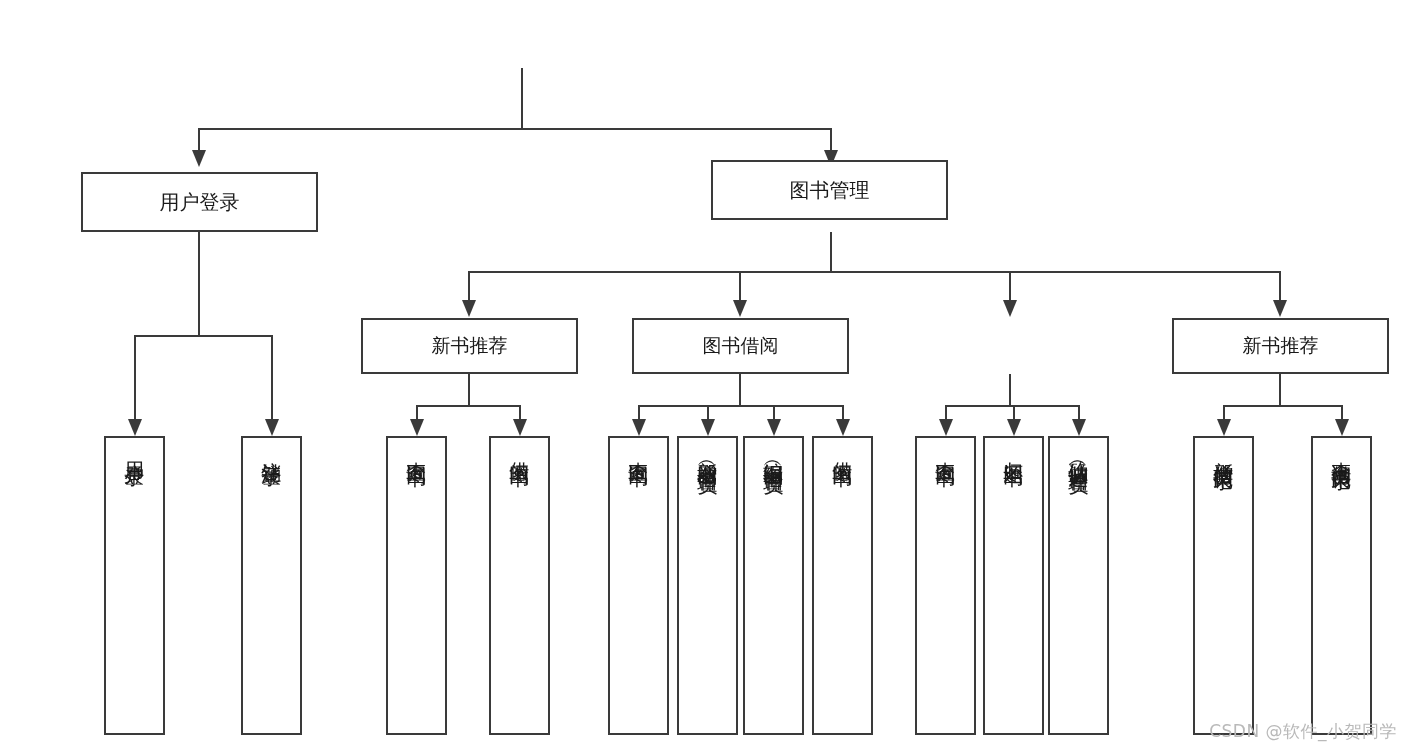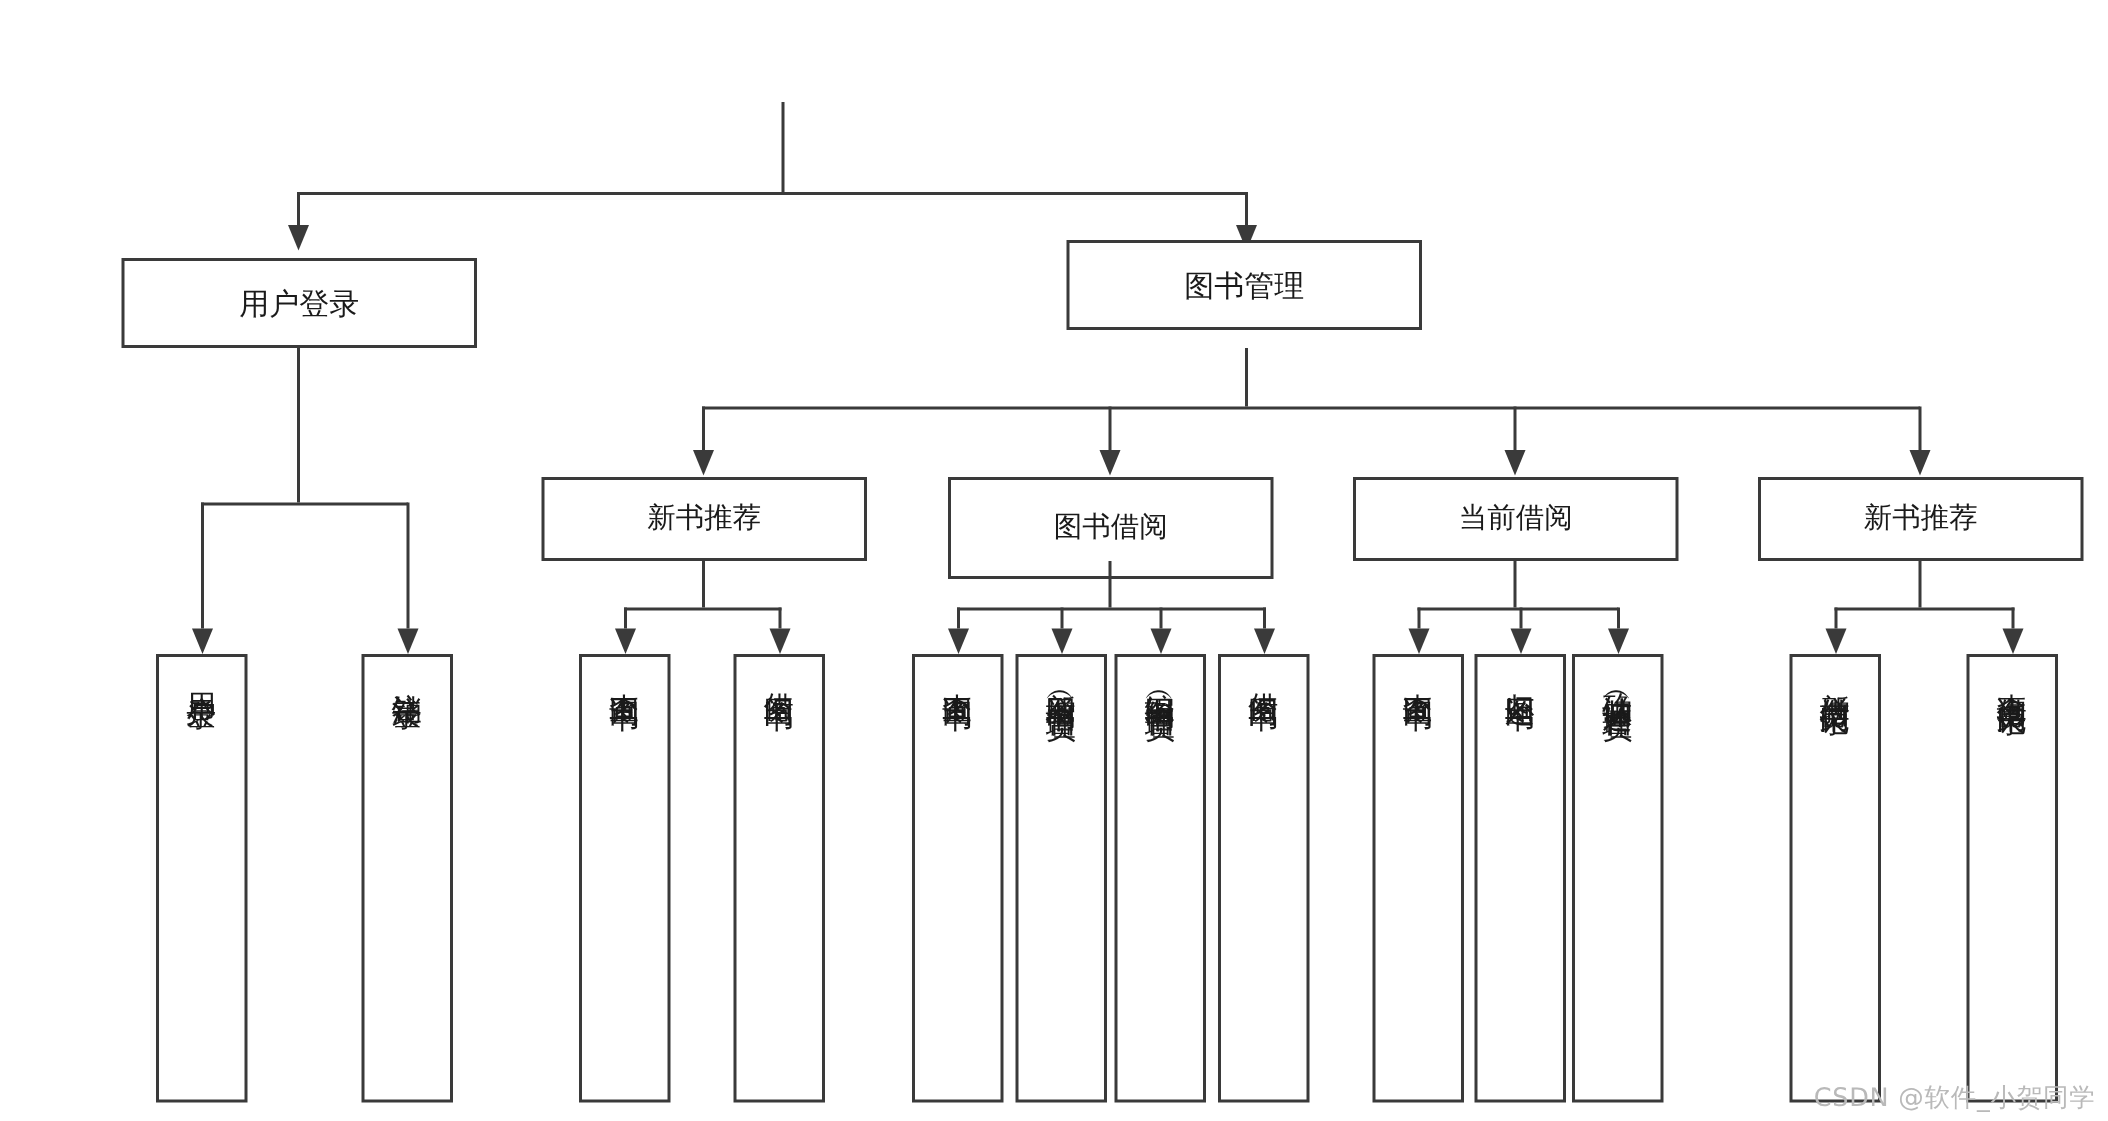--- a/index.html
+++ b/index.html
@@ -117,22 +117,21 @@
   <div class="edge vline" style="left:468px; top:271px; height:29px;"></div>
   <div class="arrow" style="left:462px; top:300px;"></div>
   <div class="edge vline" style="left:739px; top:271px; height:29px;"></div>
   <div class="arrow" style="left:733px; top:300px;"></div>
   <div class="edge vline" style="left:1009px; top:271px; height:29px;"></div>
   <div class="arrow" style="left:1003px; top:300px;"></div>
   <div class="edge vline" style="left:1279px; top:271px; height:29px;"></div>
   <div class="arrow" style="left:1273px; top:300px;"></div>
 
   <div class="node lvl2" style="left:361px; top:318px; width:217px; height:56px;">新书推荐</div>
-  <div class="node lvl2" style="left:632px; top:318px; width:217px; height:68px;">图书借阅</div>
-  <div class="node lvl2" style="left:902px; top:318px; width:217px; height:56px;">当前借阅</div>
+  <div class="node lvl2" style="left:632px; top:318px; width:217px; height:56px;">图书借阅</div>
   <div class="node lvl2" style="left:1172px; top:318px; width:217px; height:56px;">新书推荐</div>
 
   <div class="edge vline" style="left:468px; top:374px; height:31px;"></div>
   <div class="edge hline" style="left:416px; top:405px; width:105px;"></div>
   <div class="edge vline" style="left:416px; top:405px; height:14px;"></div>
   <div class="arrow" style="left:410px; top:419px;"></div>
   <div class="edge vline" style="left:519px; top:405px; height:14px;"></div>
   <div class="arrow" style="left:513px; top:419px;"></div>
 
   <div class="node leaf" style="left:386px; top:436px; width:61px; height:299px;">

